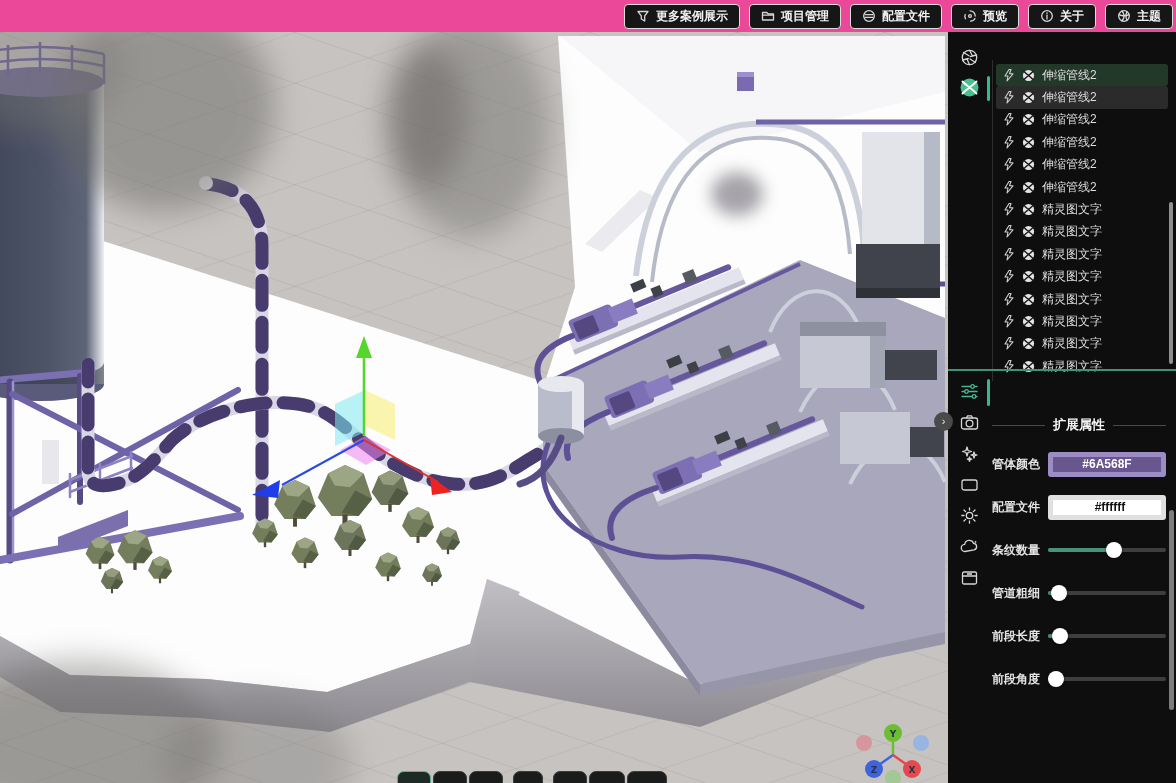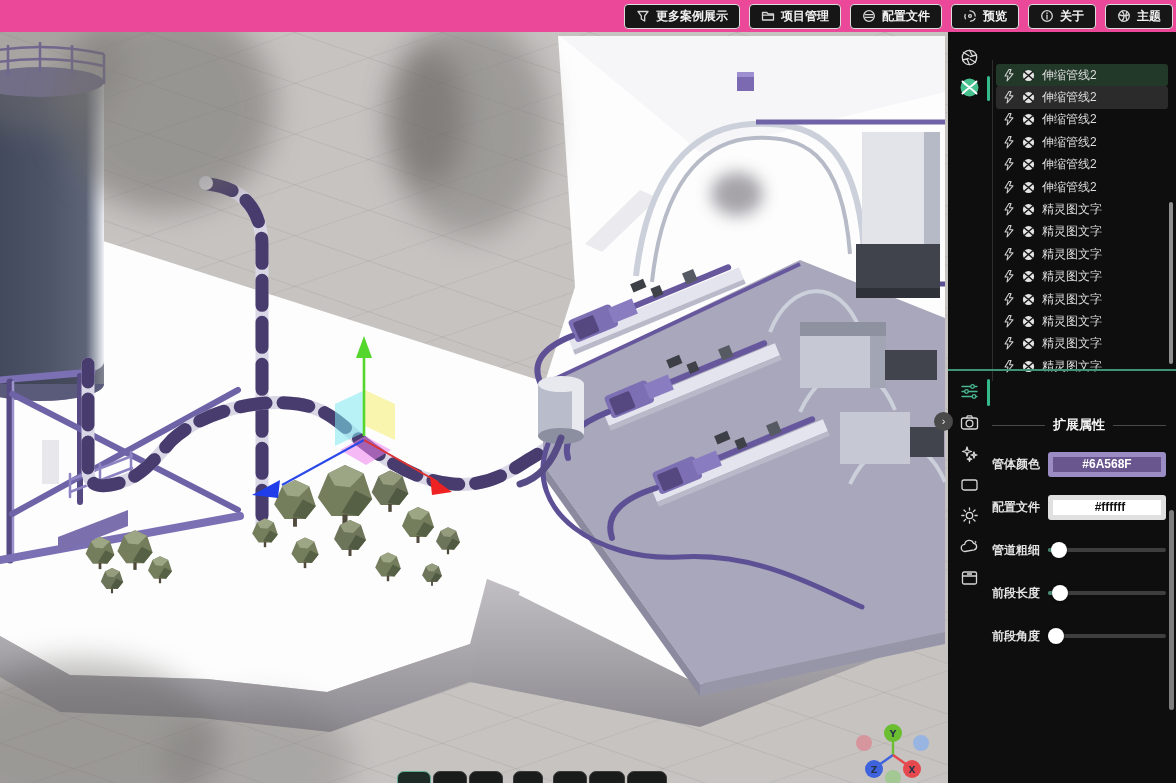--- a/index.html
+++ b/index.html
@@ -673,20 +673,28 @@
     <div class="prop-row">
       <span class="prop-label">管体颜色</span>
       <button class="swatch" style="background: rgb(106, 86, 143); color: rgb(255, 255, 255); border-color: rgb(155, 140, 196);">#6A568F</button>
     </div>
     <div class="prop-row">
       <span class="prop-label">配置文件</span>
       <button class="swatch" style="background: rgb(255, 255, 255); color: rgb(17, 17, 17); border-color: rgb(224, 224, 224); padding-left: 6px;">#ffffff</button>
     </div>
 
     <div class="prop-row">
+      <span class="prop-label">条纹数量</span>
+      <div class="slider">
+            <div class="track"></div>
+            <div class="fill" style="width: 56%;"></div>
+            <div class="thumb" style="left: calc(56% - 8px);"></div>
+          </div>
+    </div>
+    <div class="prop-row">
       <span class="prop-label">管道粗细</span>
       <div class="slider">
             <div class="track"></div>
             <div class="fill" style="width: 9%;"></div>
             <div class="thumb" style="left: calc(9% - 8px);"></div>
           </div>
     </div>
     <div class="prop-row">
       <span class="prop-label">前段长度</span>
       <div class="slider">

